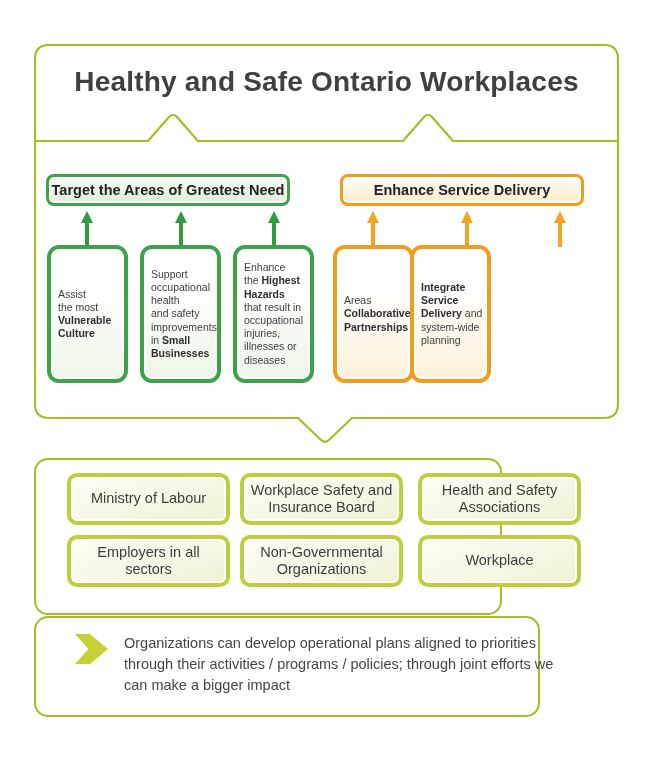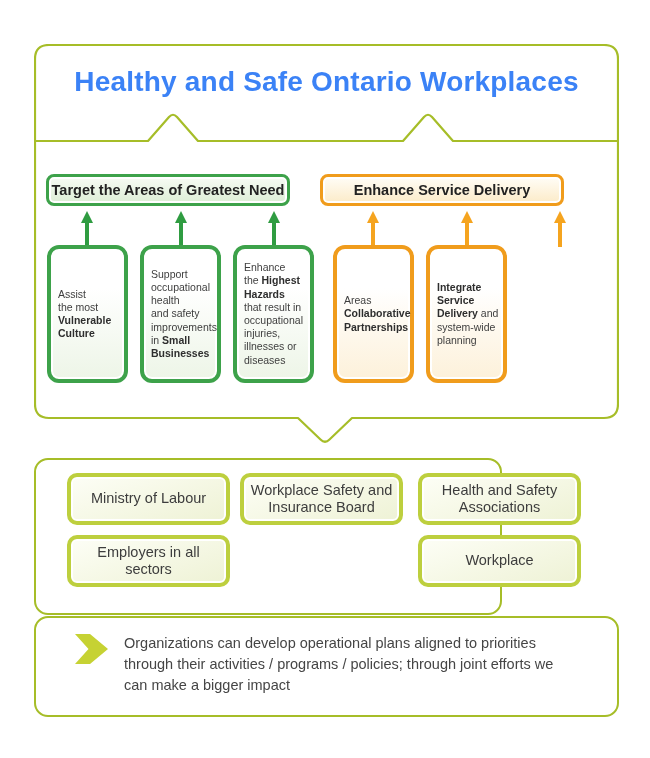--- a/index.html
+++ b/index.html
@@ -8,28 +8,28 @@
   }
   *{margin:0;padding:0;box-sizing:border-box;}
   body{background:#fff;font-family:"Liberation Sans", sans-serif;}
   .canvas{position:relative;width:650px;height:758px;background:#fff;overflow:hidden;}
 
   .frame-svg{position:absolute;left:34px;top:44px;width:585px;height:402px;}
   .frame-outline{fill:#ffffff;stroke:var(--lime);stroke-width:2.2;stroke-linejoin:round;}
   .frame-divider{fill:none;stroke:var(--lime);stroke-width:2.2;stroke-linejoin:round;}
 
   .title{position:absolute;left:34px;top:66px;width:585px;text-align:center;
-    font-size:28px;font-weight:bold;color:#3b82f6;letter-spacing:.2px;}
+    font-size:28px;font-weight:bold;color:#404040;letter-spacing:.2px;}
 
   .stream-header{position:absolute;top:174px;width:244px;height:32px;border-radius:8px;
     display:flex;align-items:center;justify-content:center;font-size:14.5px;font-weight:bold;
     color:#222;box-shadow:inset 0 0 0 2px #fff;text-align:center;}
   .stream-header.green{left:46px;border:3px solid var(--green);
     background:linear-gradient(180deg,#f7fbf4 0%,#ddeed6 100%);}
-  .stream-header.orange{left:320px;border:3px solid var(--orange);
+  .stream-header.orange{left:340px;border:3px solid var(--orange);
     background:linear-gradient(180deg,#fffdf7 0%,#fcebc8 100%);}
 
   .up-arrow{position:absolute;top:211px;width:13px;height:36px;}
   .up-arrow .head{width:0;height:0;margin:0 auto;
     border-left:6.5px solid transparent;border-right:6.5px solid transparent;border-bottom:12px solid;}
   .up-arrow .stem{width:3.5px;height:24px;margin:0 auto;}
   .up-arrow.green .head{border-bottom-color:var(--green-arrow);}
   .up-arrow.green .stem{background:var(--green-arrow);}
   .up-arrow.orange .head{border-bottom-color:var(--orange-arrow);}
   .up-arrow.orange .stem{background:var(--orange-arrow);}
@@ -41,21 +41,21 @@
   .pillar p{font-size:10.5px;line-height:1.26;color:#3e3e3e;padding:4px 3px 4px 7px;white-space:pre-line;}
   .pillar strong{color:#2e2e2e;}
 
   .org-panel{position:absolute;left:34px;top:458px;width:468px;height:157px;
     border:2px solid var(--lime);border-radius:14px;}
   .org-box{position:absolute;width:163px;height:52px;border:4px solid var(--lime-light);border-radius:10px;
     background:linear-gradient(160deg,#fdfef6 0%,#eef2d5 100%);box-shadow:inset 0 0 0 2px #fff;
     display:flex;align-items:center;justify-content:center;text-align:center;
     font-size:14.5px;line-height:1.2;color:#3d3d3d;padding:0 2px;}
 
-  .note-panel{position:absolute;left:34px;top:616px;width:585px;height:101px;
+  .note-panel{position:absolute;left:34px;top:616px;width:506px;height:101px;
     border:2px solid var(--lime);border-radius:14px;}
   .chevron-svg{position:absolute;left:39px;top:16px;width:33px;height:30px;}
   .chevron-svg polygon{fill:var(--chevron);}
   .note-text{position:absolute;left:88px;top:15px;width:500px;
     font-size:14.5px;line-height:1.45;color:#454545;white-space:pre-line;}
 </style>
 </head>
 <body>
 
 <div class="canvas">
@@ -118,33 +118,34 @@
 occupational
 injuries,
 illnesses or
 diseases</span></p>
   </div>
   <div class="pillar orange" style="left:333px">
     <p><span>Areas
 </span><strong>Collaborative
 Partnerships</strong><span></span></p>
   </div>
-  <div class="pillar orange" style="left:426px">
+  <div class="pillar orange" style="left:410px">
     <p><span></span><strong>Integrate
 Service
 Delivery</strong><span> and
 system-wide
 planning</span></p>
   </div>
 
   <div class="org-panel">
     <div class="org-box" style="left:31px;top:13px">Ministry of Labour</div>
     <div class="org-box" style="left:204px;top:13px">Workplace Safety and Insurance Board</div>
     <div class="org-box" style="left:382px;top:13px">Health and Safety Associations</div>
     <div class="org-box" style="left:31px;top:75px">Employers in all sectors</div>
+    <div class="org-box" style="left:204px;top:75px">Non-Governmental Organizations</div>
     <div class="org-box" style="left:382px;top:75px">Workplace</div>
   </div>
 
   <div class="note-panel">
     <svg class="chevron-svg" viewBox="0 0 33 30">
       <polygon points="0,0 15,0 33,15 15,30 0,30 13.5,15"></polygon>
     </svg>
     <p class="note-text">Organizations can develop operational plans aligned to priorities
 through their activities / programs / policies; through joint efforts we
 can make a bigger impact</p>

